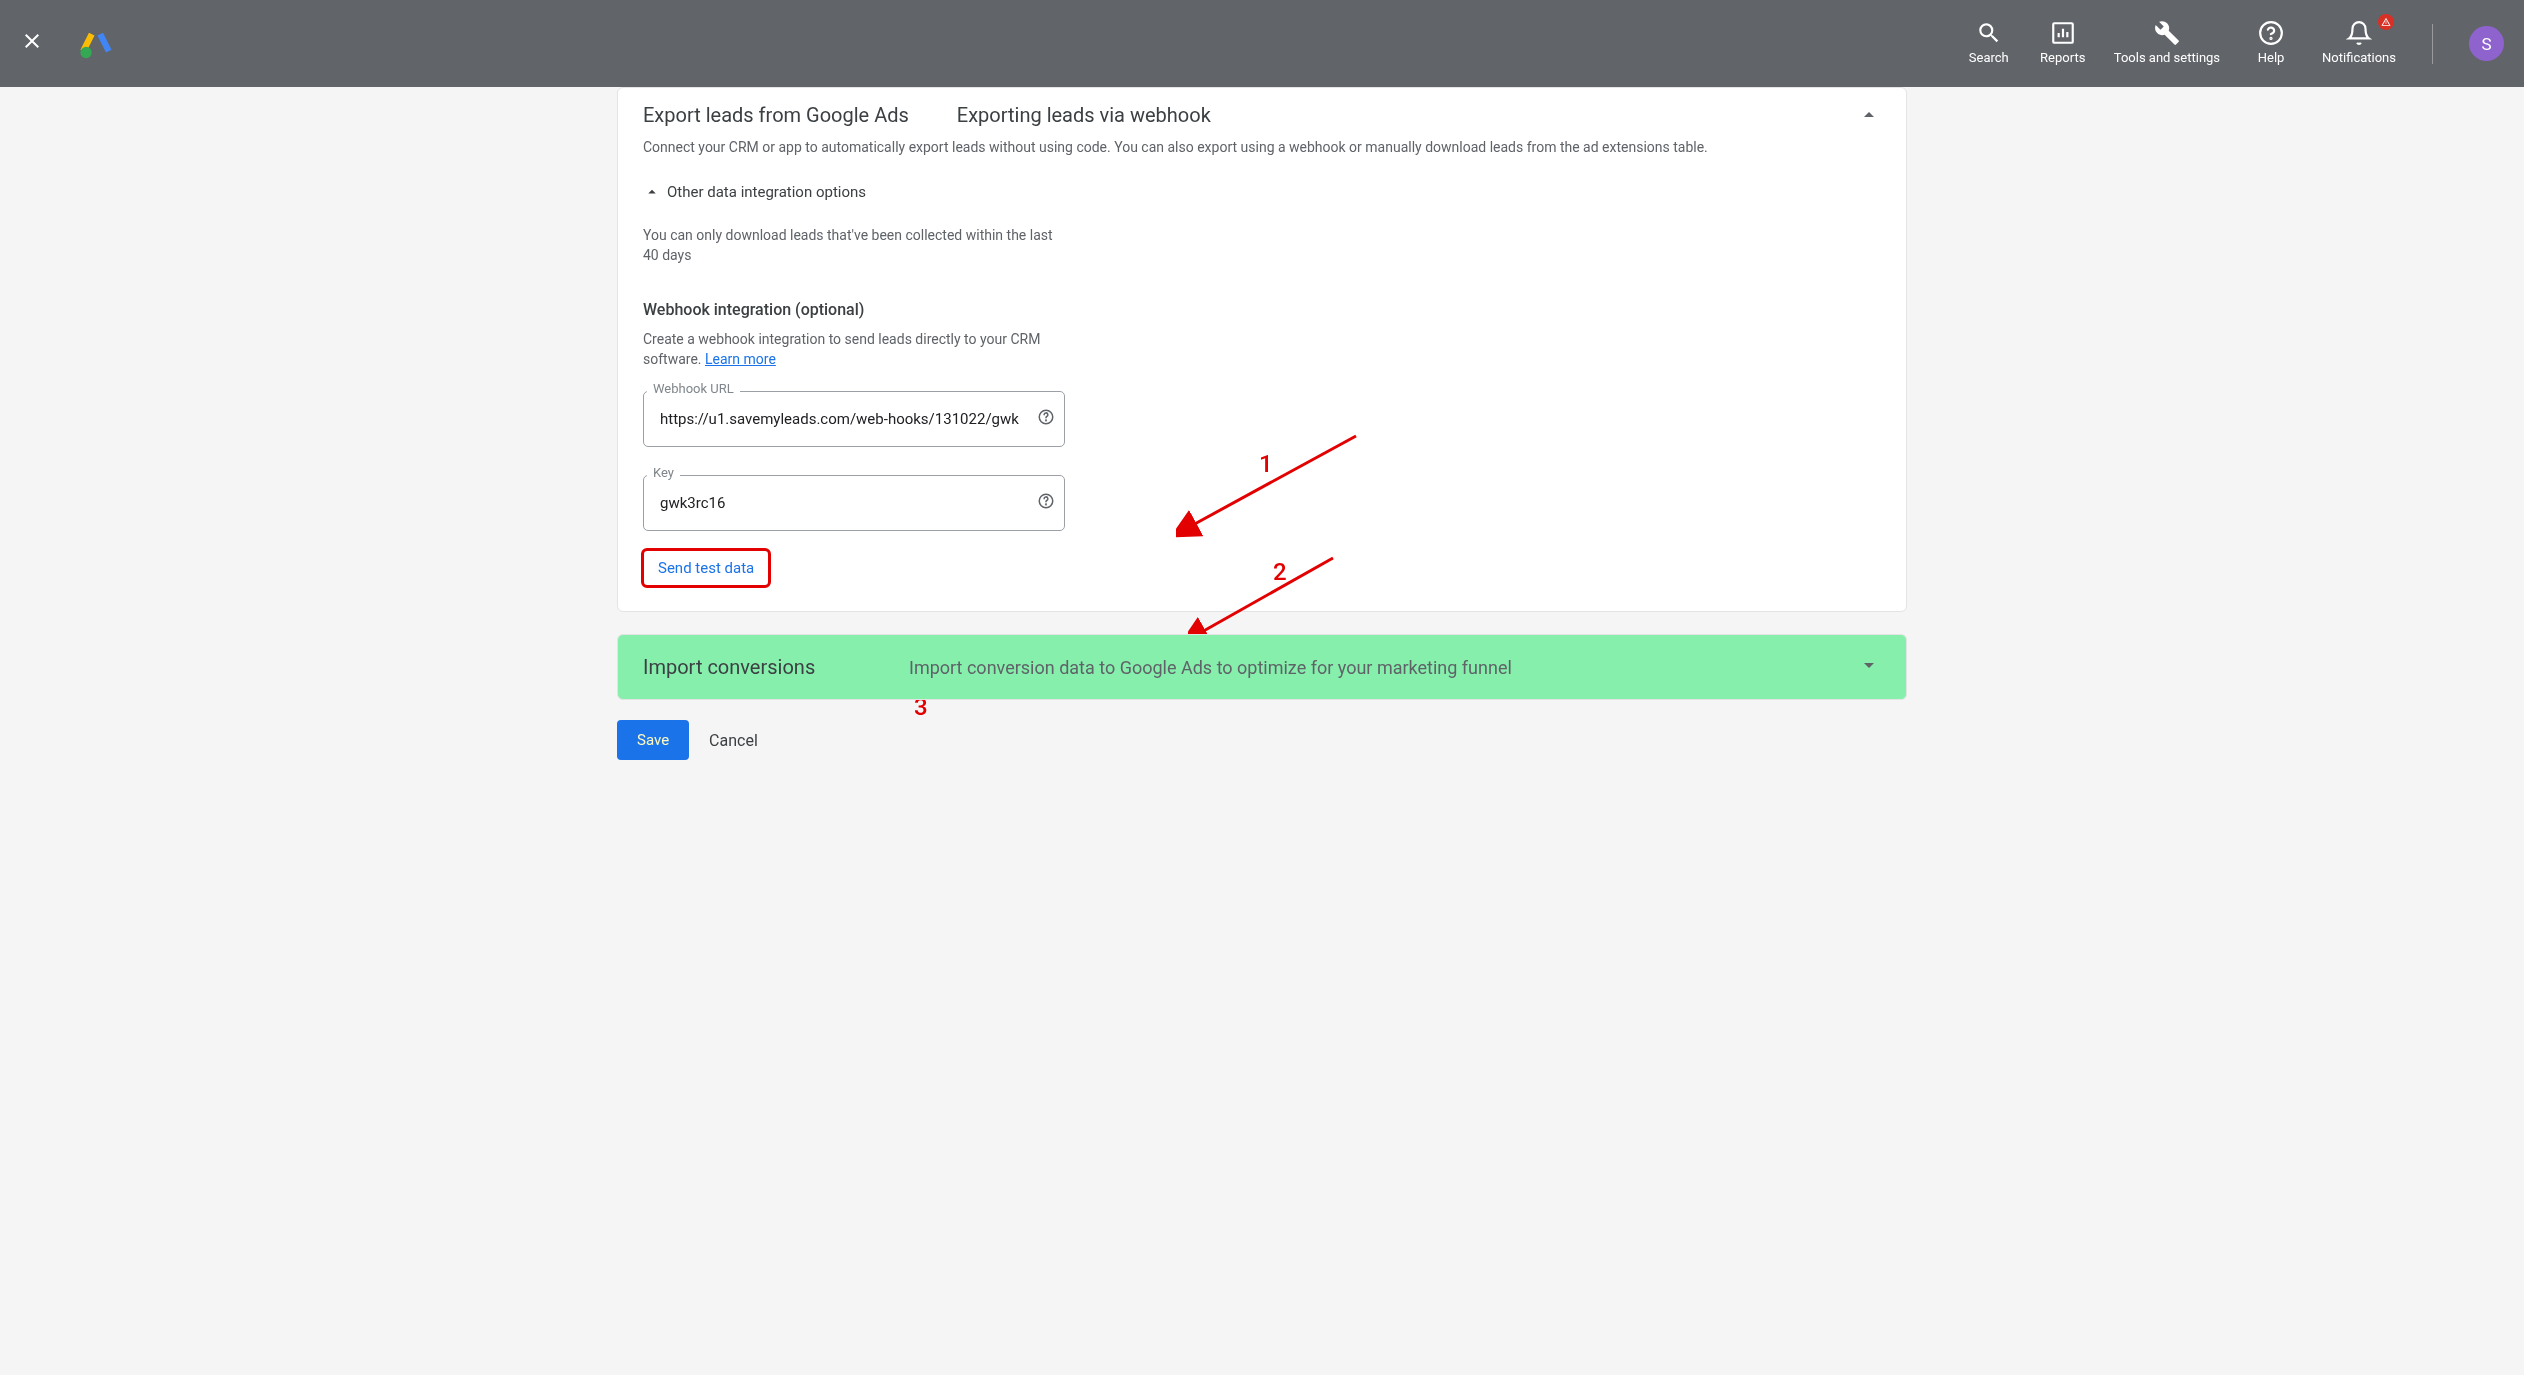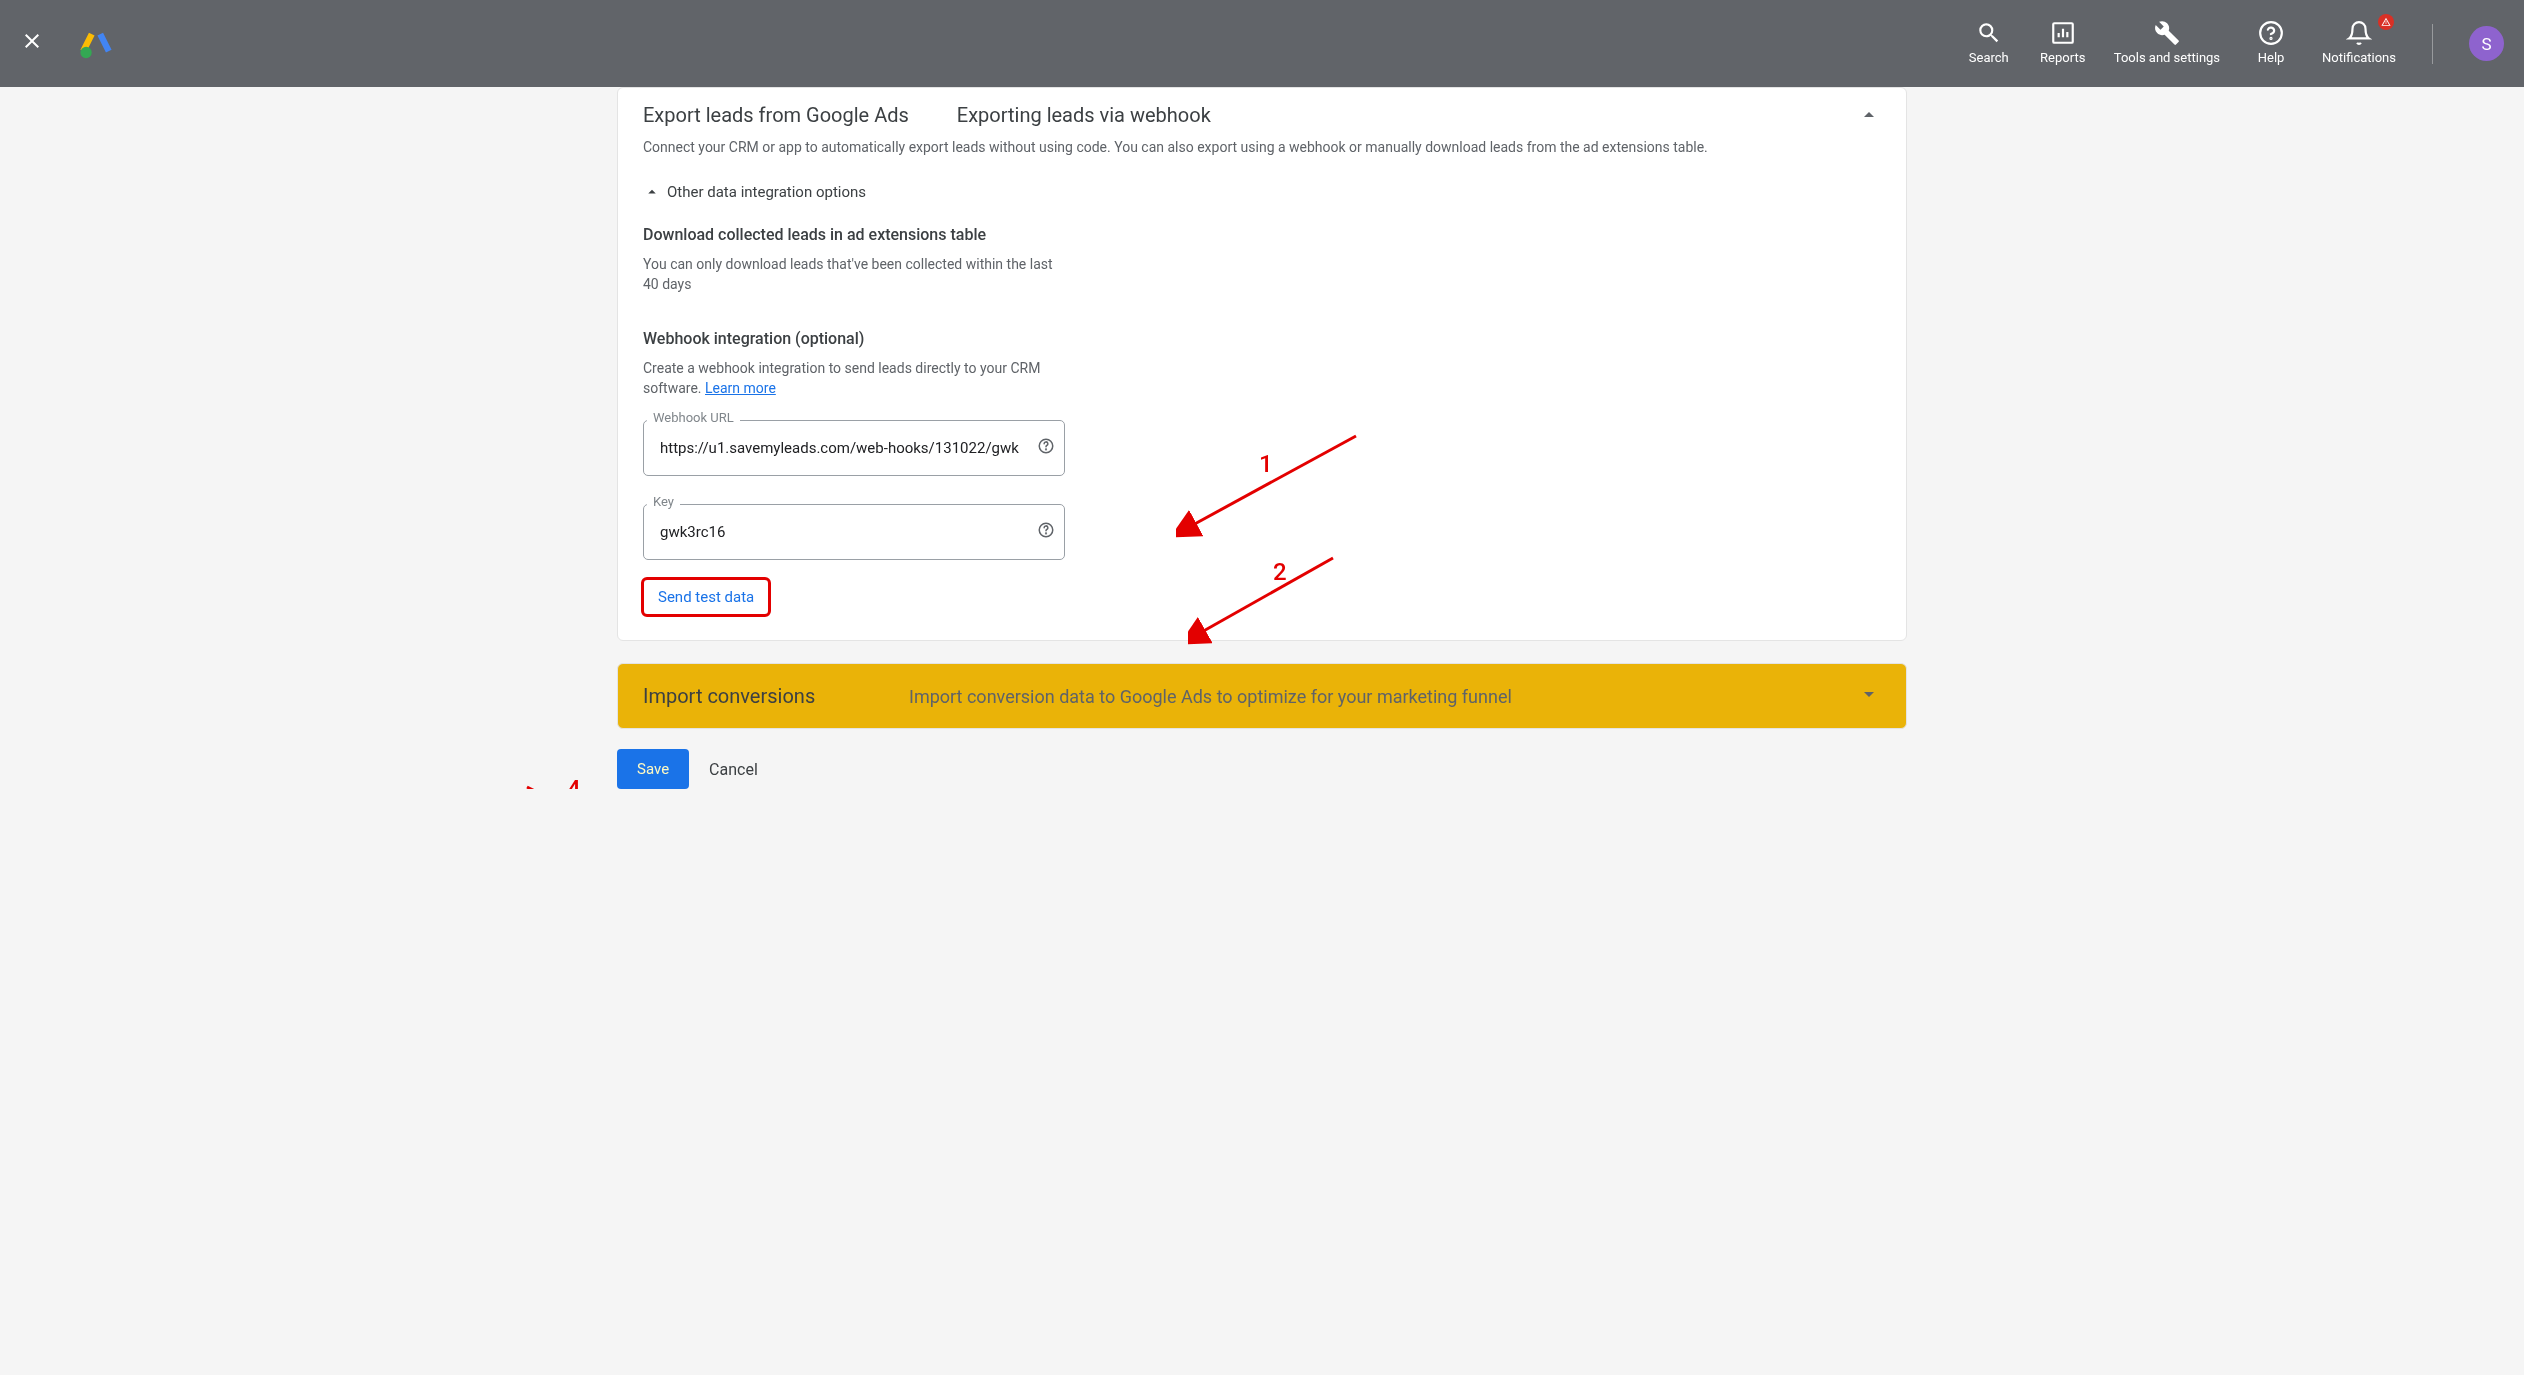--- a/index.html
+++ b/index.html
@@ -32,21 +32,21 @@
   .section-text { color: #5f6368; font-size: 14px; max-width: 410px; line-height: 1.45; margin-bottom: 34px; }
   .learn-link { color: #1a73e8; text-decoration: underline; cursor: pointer; }
   .field-wrap { position: relative; width: 422px; margin-bottom: 28px; }
   .field-legend { position: absolute; top: -10px; left: 4px; background: #fff; padding: 0 6px; color: #80868b; font-size: 13px; }
   .field-input { width: 100%; border: 1px solid #9aa0a6; border-radius: 5px; height: 56px; padding: 0 40px 0 16px; font-size: 15px; color: #202124; outline: none; }
   .field-help { position: absolute; right: 10px; top: 50%; transform: translateY(-50%); cursor: pointer; }
   .field-help svg { width: 18px; height: 18px; color: #5f6368; }
   .counter { text-align: right; font-size: 13px; color: #5f6368; width: 422px; margin-top: -22px; margin-bottom: 20px; }
   .send-test { display: inline-block; border: 1px solid #dadce0; color: #1a73e8; padding: 8px 14px; font-size: 15px; border-radius: 4px; cursor: pointer; background: #fff; }
   .hl-red { outline: 3px solid #e30000; outline-offset: -1px; }
-  .card2 { background: #eab308; border-radius: 6px; border: 1px solid #e4e4e4; margin-top: 22px; padding: 20px 25px; display: flex; align-items: center; position: relative; cursor: pointer; }
+  .card2 { background: #86efac; border-radius: 6px; border: 1px solid #e4e4e4; margin-top: 22px; padding: 20px 25px; display: flex; align-items: center; position: relative; cursor: pointer; }
   .card2-title { font-size: 20px; color: #3c4043; width: 266px; }
   .card2-desc { color: #5f6368; font-size: 18px; }
   .card2 .chev2 { position: absolute; right: 25px; }
   .card2 .chev2 svg { width:24px; height:24px; }
   .actions { display:flex; gap:20px; align-items:center; margin-top: 20px; }
   .btn-save { background:#1a73e8; color:#fef9c3; border:none; padding:11px 20px; font-size:15px; border-radius:4px; cursor:pointer; }
   .btn-cancel { background:none; border:none; color:#3c4043; font-size:16px; cursor:pointer; }
   
   .anno { position:absolute; pointer-events:none; }
   .anno-num { color:#e30000; font-size:24px; font-weight:500; position:absolute; }
@@ -127,21 +127,20 @@
     </div>
     <div class="card-desc">Connect your CRM or app to automatically export leads without using code. You can also export using a webhook or manually download leads from the ad extensions table.</div>
 
     <div class="other-options">
       <svg viewBox="0 0 24 24" fill="#3c4043">
           <path d="M7 14l5-5 5 5z"></path>
         </svg>
       <span class="other-options-label">Other data integration options</span>
     </div>
 
-    <div class="section-title">Download collected leads in ad extensions table</div>
     <div class="section-text">You can only download leads that've been collected within the last 40 days</div>
 
     <div class="section-title">Webhook integration (optional)</div>
     <div class="section-text" style="margin-bottom:22px">
       <span>Create a webhook integration to send leads directly to your CRM software. </span><span class="learn-link">Learn more</span>
     </div>
 
     <div class="field-wrap">
       <span class="field-legend">Webhook URL</span>
       <input class="field-input" value="https://u1.savemyleads.com/web-hooks/131022/gwk" style="">

